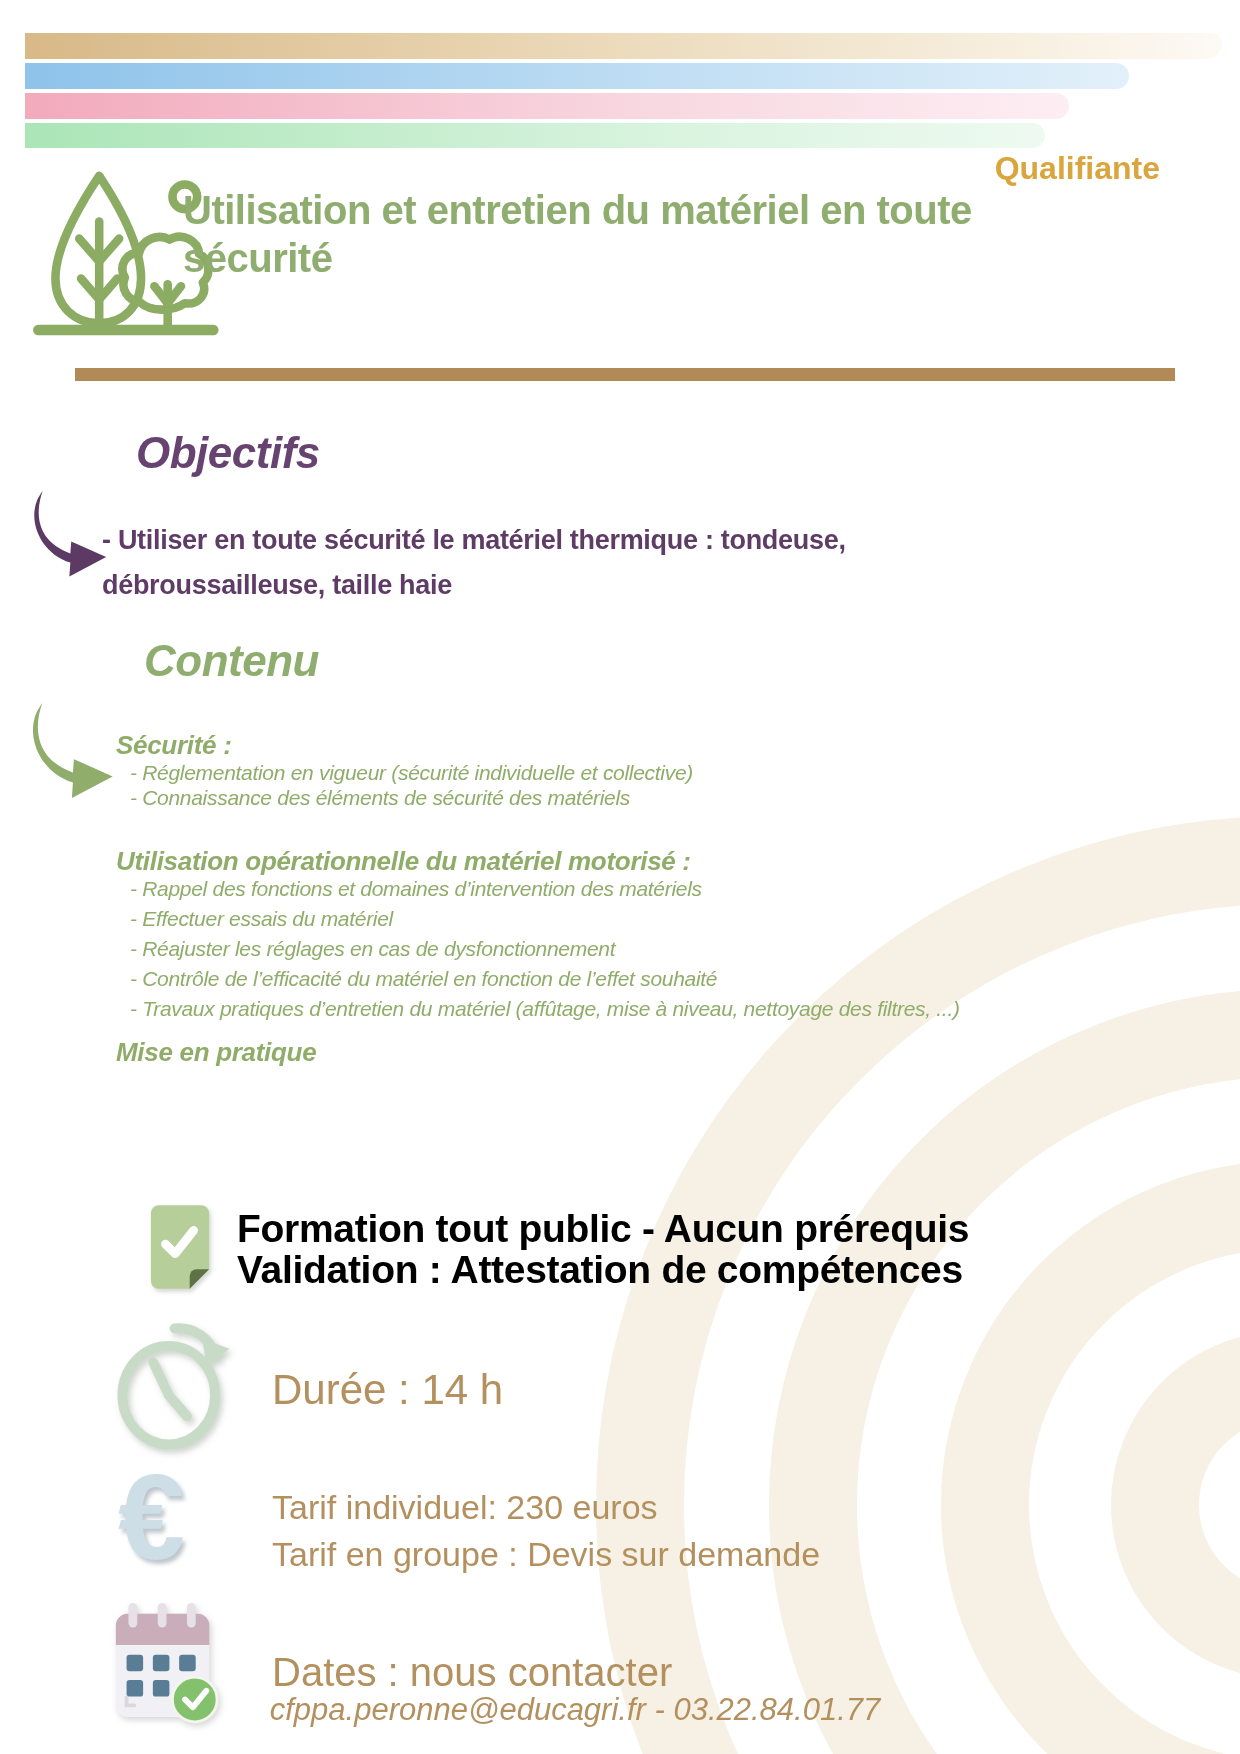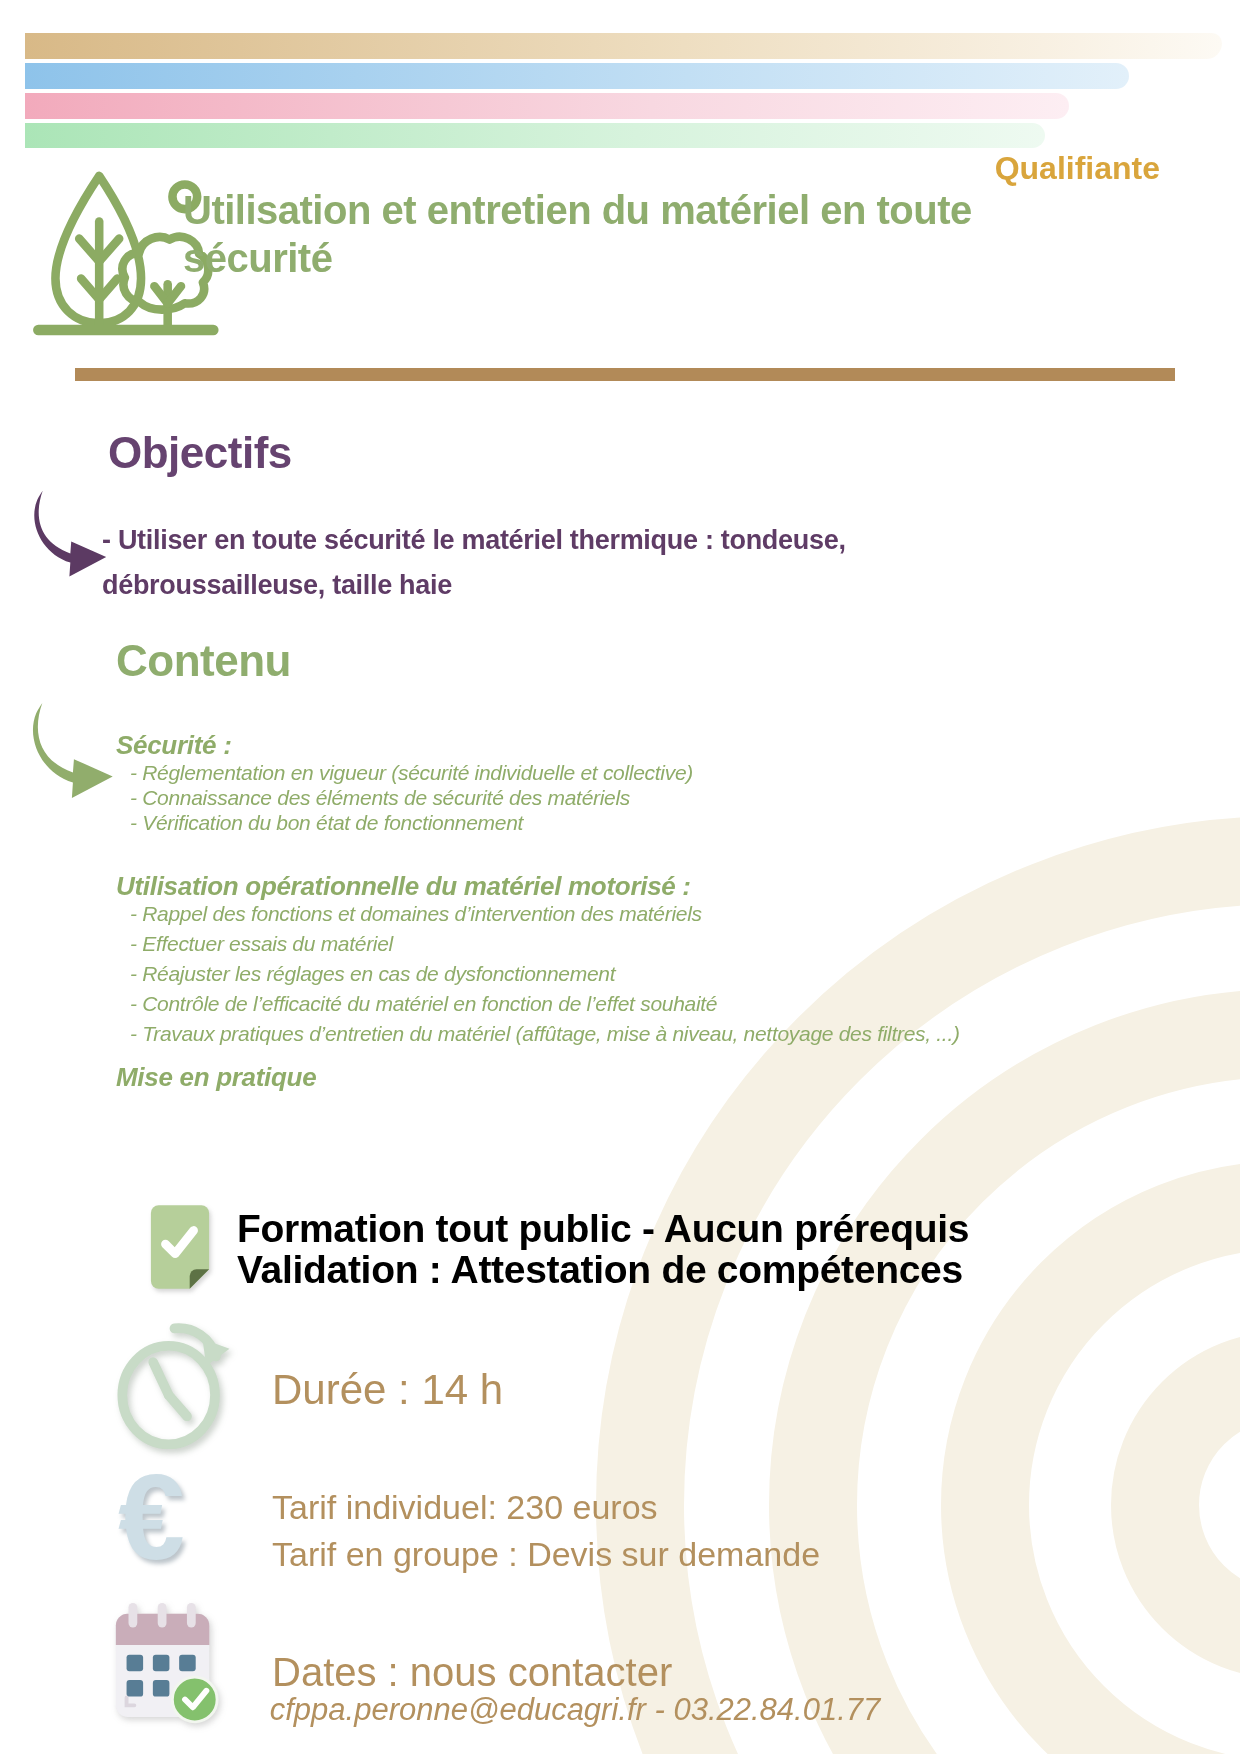--- a/index.html
+++ b/index.html
@@ -16,21 +16,21 @@
   .stripe-blue{top:63px;width:1104px;background:linear-gradient(to right,#8ec3ea,#c2dff4 60%,#e2f0fa);border-radius:0 30px 30px 0;}
   .stripe-pink{top:93px;width:1044px;background:linear-gradient(to right,#f2aabc,#f8d8e1 60%,#fdeef3);border-radius:0 30px 30px 0;}
   .stripe-green{top:123px;width:1020px;height:25px;background:linear-gradient(to right,#abe5b7,#d7f3dd 60%,#eefaf1);border-radius:0 30px 30px 0;}
   
   #badge{top:150px;right:80px;font-size:32px;font-weight:bold;color:#d9a53c;z-index:2;}
   #page-title{left:183px;top:186px;width:900px;font-size:40px;font-weight:bold;color:#8fad6e;
     line-height:48px;white-space:pre-line;letter-spacing:-0.5px;z-index:2;}
   #divider-bar{left:75px;top:368px;width:1100px;height:13px;background:#b28a58;z-index:2;}
   #trees{left:25px;top:158px;z-index:2;}
   
-  .section-heading{font-size:44px;font-weight:bold;z-index:2;letter-spacing:-0.5px;}
+  .section-heading{font-size:44px;font-weight:bold;font-style:italic;z-index:2;letter-spacing:-0.5px;margin-left:28px;}
   #objectifs-heading{left:108px;top:428px;color:#664370;}
   #contenu-heading{left:116px;top:636px;color:#8fad6e;}
   #objectifs-arrow{left:28px;top:486px;z-index:2;}
   #contenu-arrow{left:26px;top:698px;z-index:2;}
   #objectifs-text{left:102px;top:518px;width:880px;font-size:27px;font-weight:bold;color:#5f3c66;
     line-height:45px;letter-spacing:-0.3px;z-index:2;}
   
   #contenu-block{left:116px;top:730px;width:960px;color:#8fac69;font-style:italic;z-index:2;}
   .group-title{font-size:26px;font-weight:bold;line-height:30px;letter-spacing:-0.3px;}
   .group-items{padding-left:14px;}
@@ -109,21 +109,20 @@
   <svg width="102" height="108" viewBox="0 0 100 100">
     <path fill="#91ad6c" d="M16,2 C6,30 12,58 46,70 L47,57 L85,74 L45,95 L46,80 C14,70 0,36 10,12 C12,8 14,5 16,2 Z"></path>
   </svg>
 </div>
 
 <div id="contenu-block" class="abs">
   <div class="group-title" id="group-0-title">Sécurité :</div>
   <div class="group-items" id="group-0-items">
     <div class="item">- Réglementation en vigueur (sécurité individuelle et collective)</div>
     <div class="item">- Connaissance des éléments de sécurité des matériels</div>
-    <div class="item">- Vérification du bon état de fonctionnement</div>
   </div>
 
   <div class="group-title" id="group-1-title">Utilisation opérationnelle du matériel motorisé :</div>
   <div class="group-items" id="group-1-items">
     <div class="item">- Rappel des fonctions et domaines d’intervention des matériels</div>
     <div class="item">- Effectuer essais du matériel</div>
     <div class="item">- Réajuster les réglages en cas de dysfonctionnement</div>
     <div class="item">- Contrôle de l’efficacité du matériel en fonction de l’effet souhaité</div>
   </div>
 

